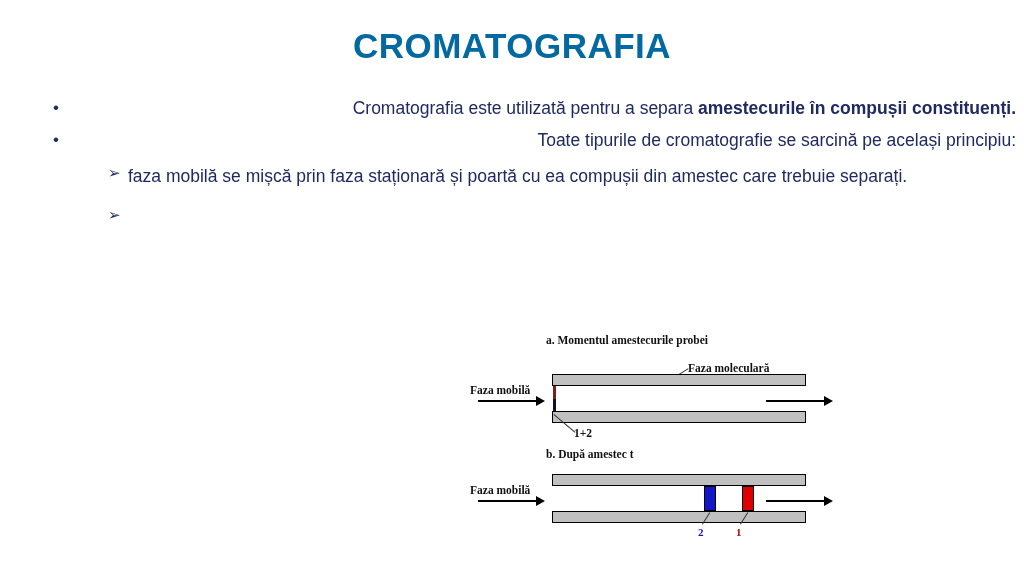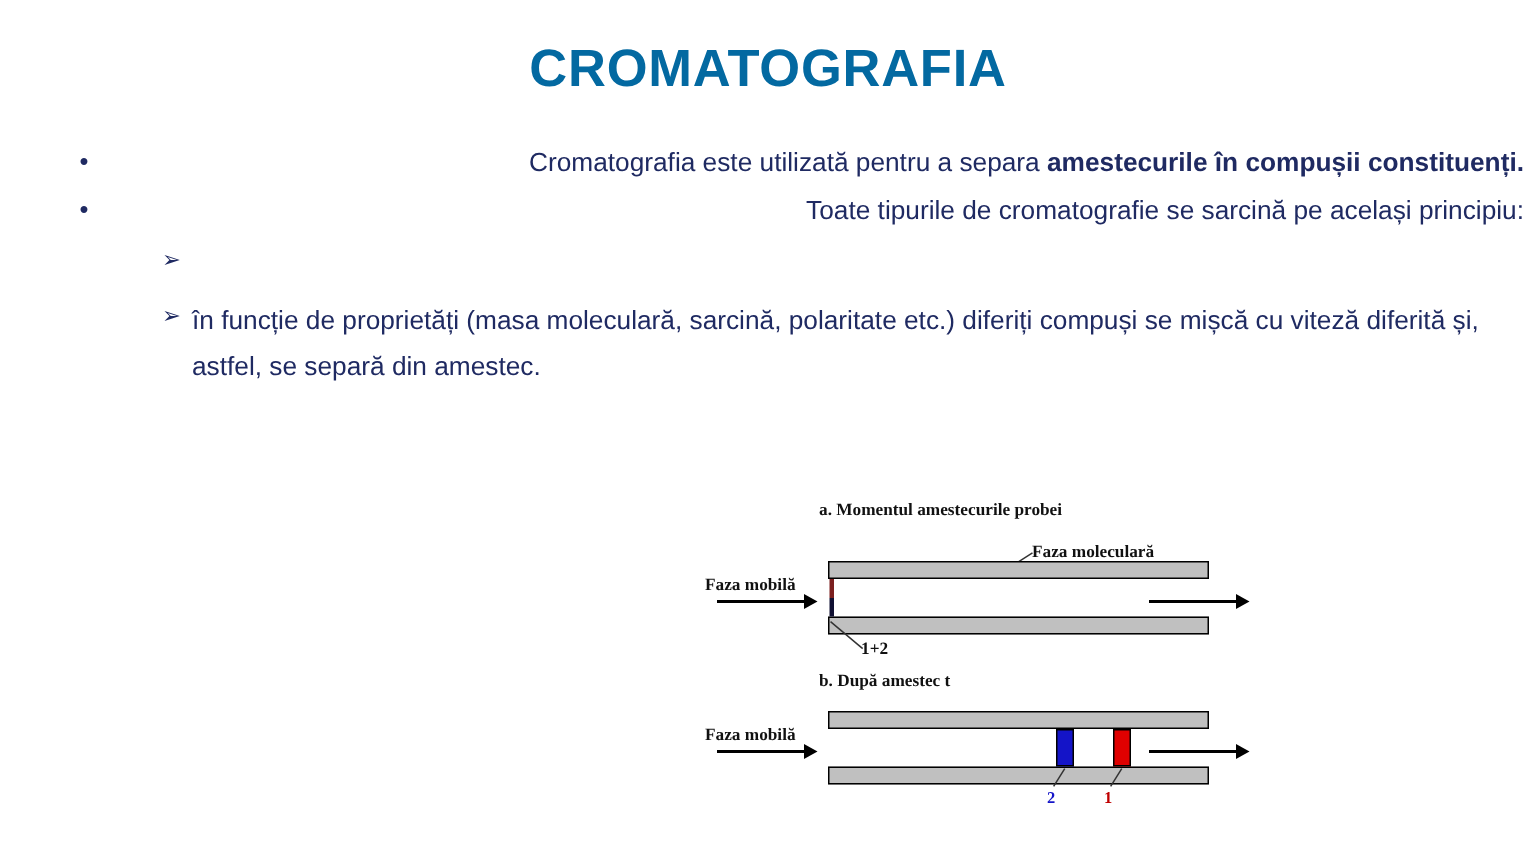--- a/index.html
+++ b/index.html
@@ -173,25 +173,25 @@
     <span class="bullet-text"><span>Cromatografia este utilizată pentru a separa </span><b>amestecurile în compușii constituenți.</b></span>
   </div>
 
   <div class="bullet-row">
     <span class="bullet-marker">•</span>
     <span class="bullet-text">Toate tipurile de cromatografie se sarcină pe același principiu:</span>
   </div>
 
   <div class="sub-row" style="margin-top:8px;">
     <span class="sub-marker">➢</span>
+    <span class="sub-text">faza mobilă se mișcă prin faza staționară și poartă cu ea compușii din amestec care trebuie separați.</span>
   </div>
 
   <div class="sub-row" style="margin-top:12px;">
     <span class="sub-marker">➢</span>
-    <span class="sub-text">în funcție de proprietăți (masa moleculară, sarcină, polaritate etc.) diferiți compuși se mișcă cu viteză diferită și, astfel, se separă din amestec.</span>
   </div>
 
 </div>
 
 <div id="figure">
 
   <div class="fig-caption" style="left:76px; top:2px;">a. Momentul amestecurile probei</div>
 
   <div class="fig-label" style="left:218px; top:30px;">Faza moleculară</div>
 

